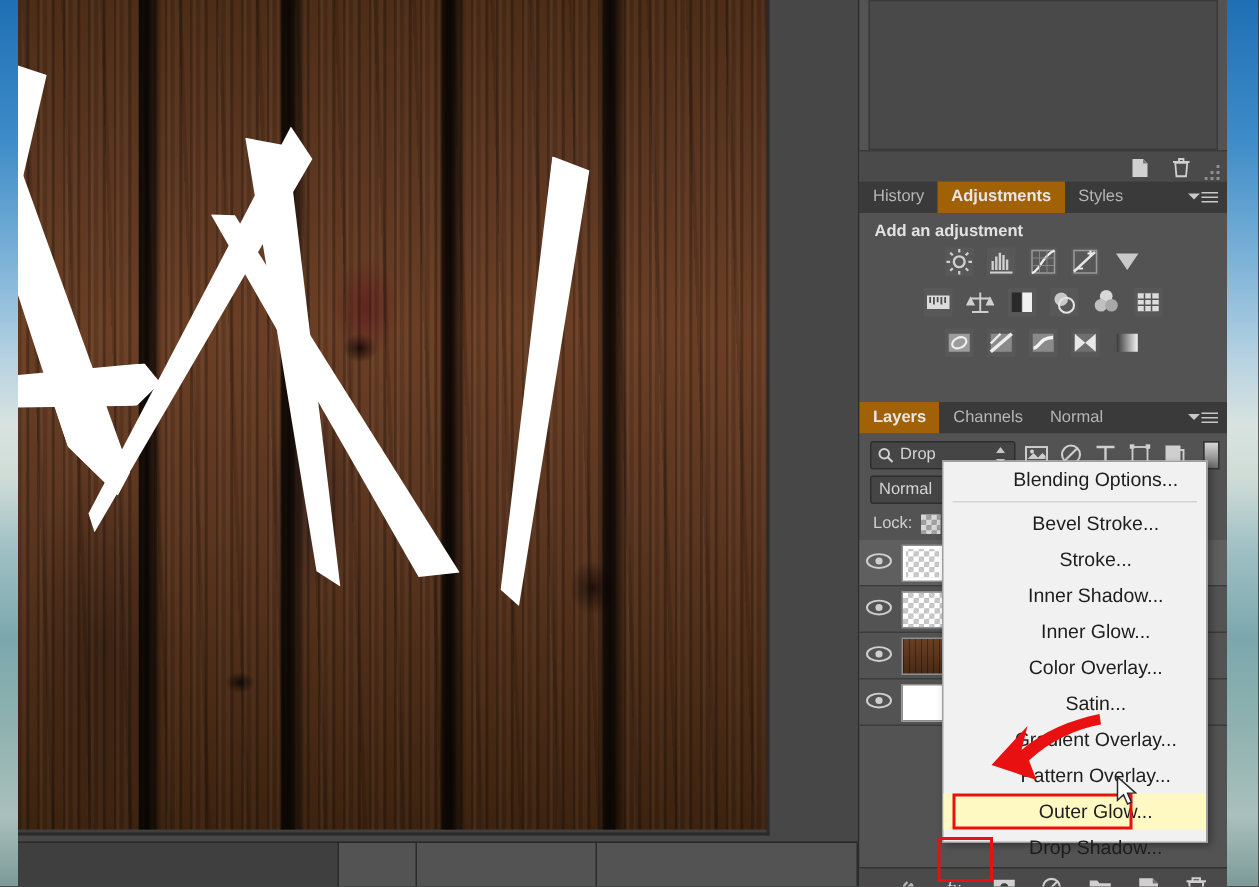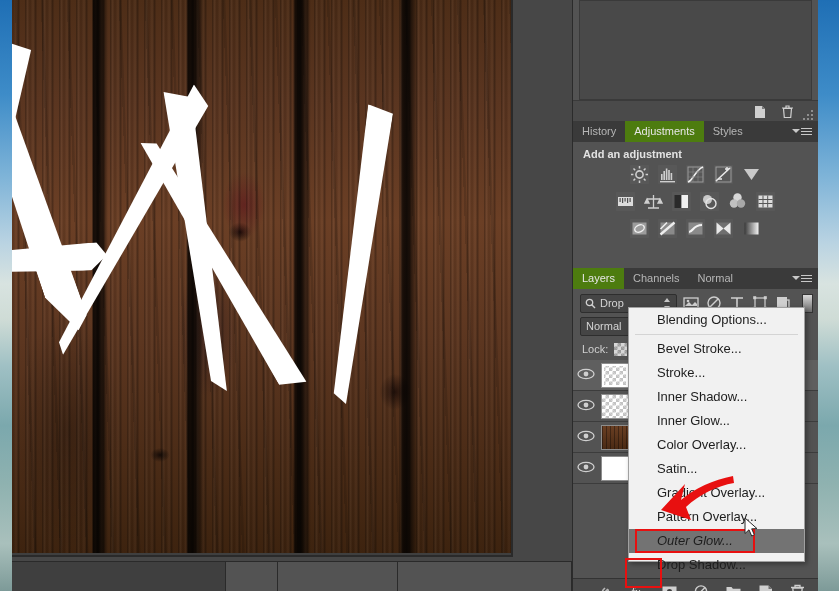--- a/index.html
+++ b/index.html
@@ -120,21 +120,21 @@
   }
   .panel-group { background:#535353; }
   .panel-tabs {
     display:flex; align-items:flex-end; height:21px;
     background:#3a3a3a; position:relative;
   }
   .panel-tab {
     font-size:11px; color:#b6b6b6; padding:4px 9px 4px 9px;
     line-height:13px; white-space:nowrap; cursor:default;
   }
-  .panel-tab.active { background:#4d7c0f; color:#e6e6e6; font-weight:normal; }
+  .panel-tab.active { background:#a16207; color:#e6e6e6; font-weight:bold; }
   .panel-menu-btn {
     position:absolute; right:6px; bottom:4px; width:16px; height:12px;
     cursor:pointer;
   }
   .panel-menu-btn i {
     position:absolute; right:0; top:2px; width:11px; height:1px; background:#c8c8c8;
     box-shadow:0 3px 0 #c8c8c8, 0 6px 0 #c8c8c8;
   }
   .panel-menu-btn b {
     position:absolute; right:12px; top:3px; width:0; height:0;
@@ -249,27 +249,28 @@
     display:flex;
   }
   #bottom-strip .bcell { border-right:1px solid #2a2a2a; background:#535353; }
 
   
   #fx-menu {
     position:absolute; left:628px; top:307px; width:177px; height:255px;
     background:#f1f1f1; border:1px solid #a0a0a0;
     box-shadow:2px 2px 5px rgba(0,0,0,.35);
     z-index:40;
+    text-align:center;
   }
   .menu-item {
     height:24px; line-height:24px; padding-left:28px;
     font-size:13px; color:#1d1d1d; white-space:nowrap; cursor:pointer;
   }
   .menu-sep { height:1px; background:#d4d4d4; margin:2px 6px; }
-  .menu-item.highlight { background:#737373;font-style:italic; }
+  .menu-item.highlight { background:#fef9c3; }
 
   #outer-glow-box {
     position:absolute; left:6px; top:0px; width:120px; height:24px;
     border:2px solid #e81010; pointer-events:none;
   }
 
   
   #red-arrow { position:absolute; left:655px; top:470px; width:80px; height:58px; z-index:45; }
 
   

